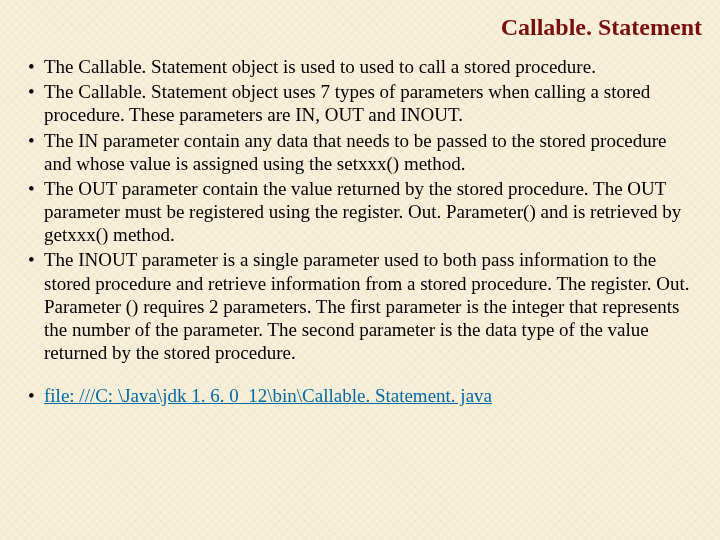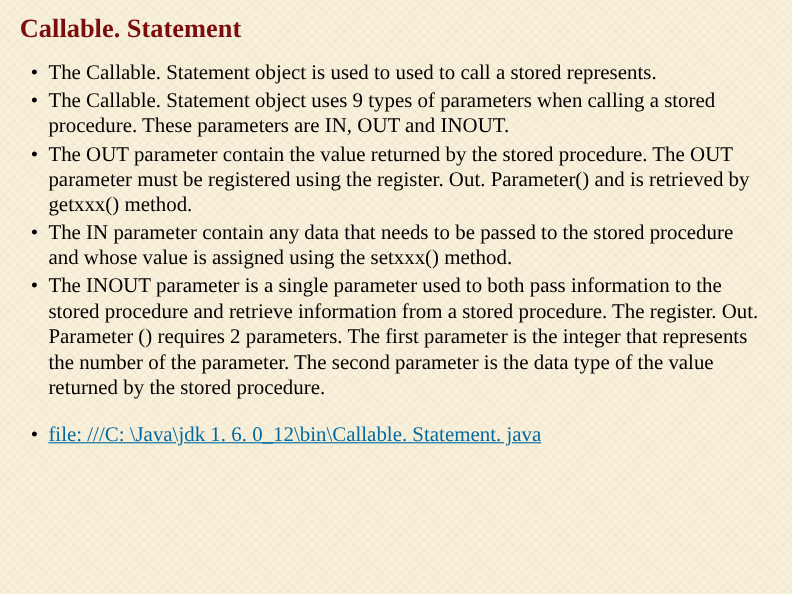--- a/index.html
+++ b/index.html
@@ -17,21 +17,21 @@
     font-family: "Times New Roman", Times, serif;
     color: #000;
   }
   .slide {
     box-sizing: border-box;
     width: 720px;
     height: 540px;
     padding: 14px 18px 10px 18px;
   }
   .title {
-    text-align: left;
+    text-align: right;
     font-weight: bold;
     color: #7a0e0e;
     font-size: 24px;
     margin: 0 0 14px 0;
   }
   ul.bullets {
     margin: 0;
     padding: 0 6px 0 8px;
     list-style: none;
   }
@@ -55,24 +55,24 @@
     text-decoration: underline;
   }
 </style>
 </head>
 <body>
 
 <div class="slide">
   <h1 class="title">Callable. Statement</h1>
 
   <ul class="bullets">
-    <li><span>The Callable. Statement object is used to used to call a stored represents.</span></li>
-    <li><span>The Callable. Statement object uses 9 types of parameters when calling a stored procedure. These parameters are IN, OUT and INOUT.</span></li>
+    <li><span>The Callable. Statement object is used to used to call a stored procedure.</span></li>
+    <li><span>The Callable. Statement object uses 7 types of parameters when calling a stored procedure. These parameters are IN, OUT and INOUT.</span></li>
+    <li><span>The IN parameter contain any data that needs to be passed to the  stored procedure and whose value  is assigned using the setxxx() method.</span></li>
     <li><span>The OUT parameter  contain the value returned by the stored procedure. The OUT parameter must be registered using the register. Out. Parameter() and is retrieved by getxxx() method.</span></li>
-    <li><span>The IN parameter contain any data that needs to be passed to the  stored procedure and whose value  is assigned using the setxxx() method.</span></li>
     <li><span>The INOUT parameter is a single parameter used to both pass information to the stored procedure and retrieve information from a stored procedure.  The  register. Out. Parameter () requires 2 parameters. The first parameter is the integer that represents the number of the parameter. The second parameter is the data type of the value returned by the stored procedure.</span></li>
   </ul>
 
   <div class="gap"></div>
 
   <ul class="bullets">
     <li>
       <a href="#" class="link">file: ///C: \Java\jdk 1. 6. 0_12\bin\Callable. Statement. java</a>
     </li>
   </ul>

